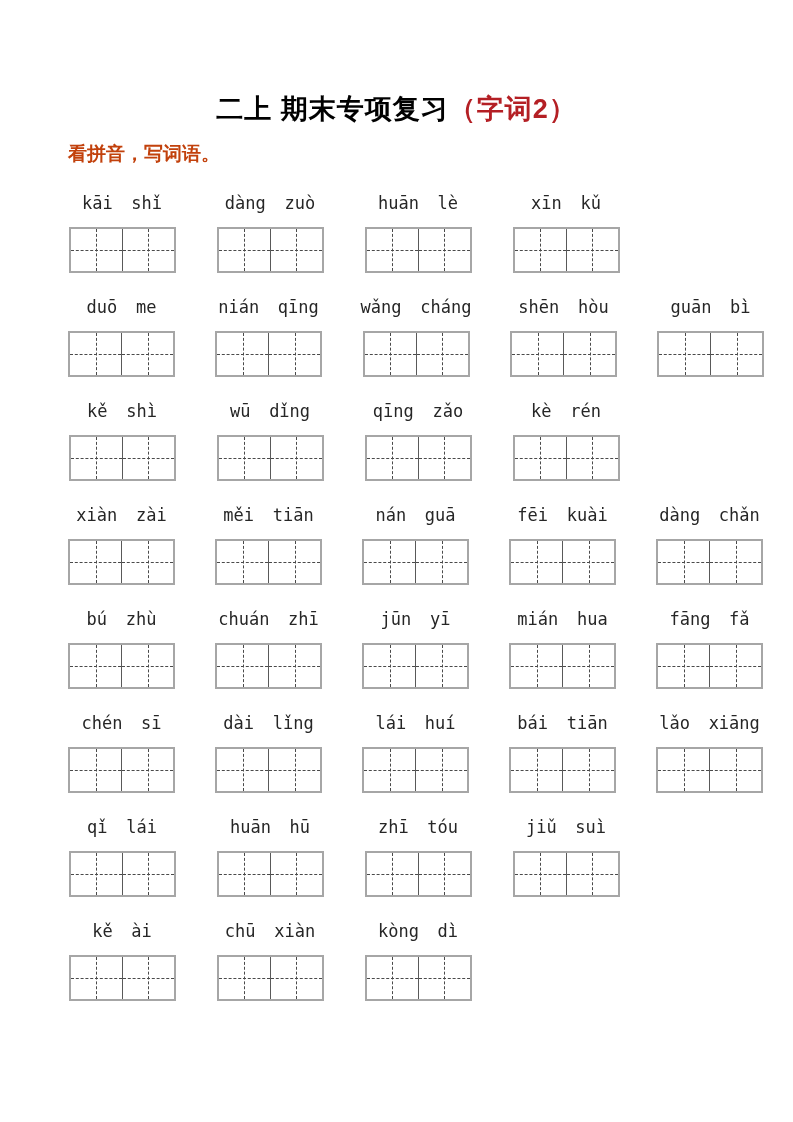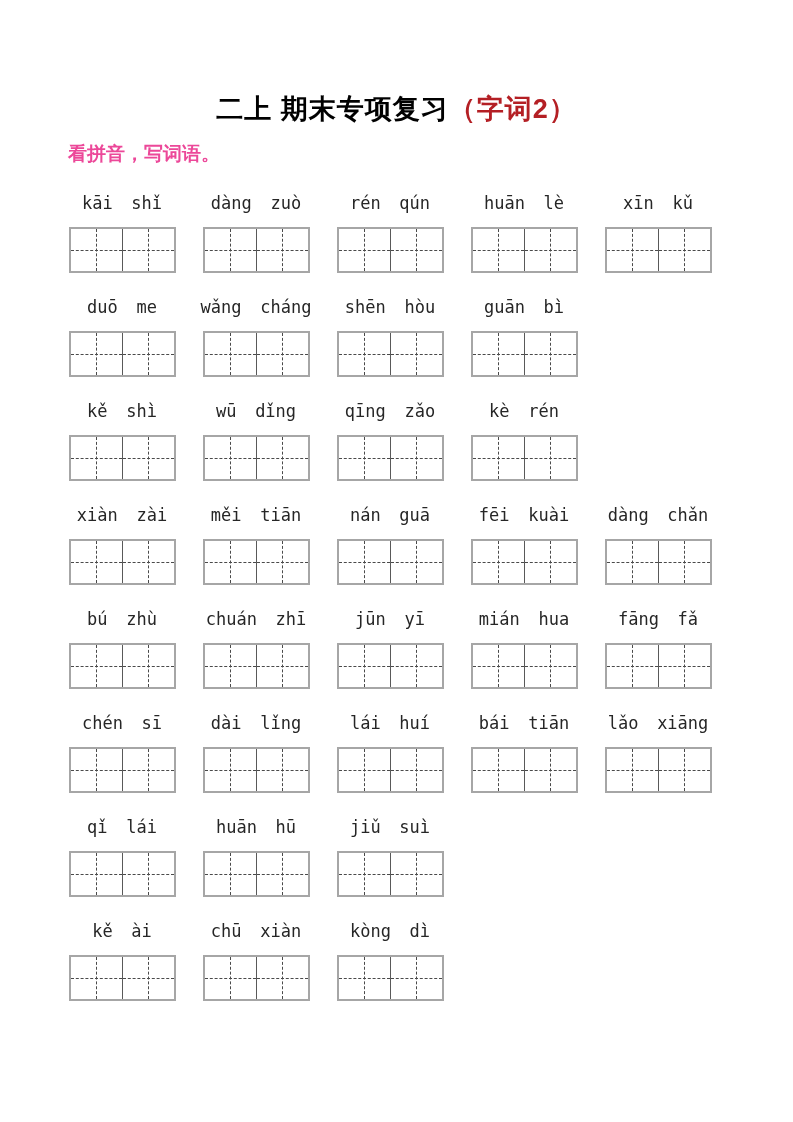--- a/index.html
+++ b/index.html
@@ -25,29 +25,29 @@
     letter-spacing: 1px;
   }
   .title .highlight {
     color: #b41f24;
   }
   .instruction {
     margin: 15px 0 0 68px;
     font-size: 19px;
     line-height: 25px;
     font-weight: bold;
-    color: #ec4899;
+    color: #c2410c;
   }
   .rows {
     margin: 25px 0 0 68px;
     width: 648px;
   }
   .row {
     display: flex;
-    gap: 26px;
+    gap: 40px;
     margin-bottom: 22px;
   }
   .col {
     width: 108px;
     display: flex;
     flex-direction: column;
     align-items: center;
   }
   .pinyin {
     font-family: "DejaVu Sans Mono", monospace;
@@ -109,27 +109,20 @@
           </div>
         </div>
         <div class="col">
           <div class="pinyin">dàng zuò</div>
           <div class="tian">
             <div class="cell"></div>
             <div class="cell"></div>
           </div>
         </div>
         <div class="col">
-          <div class="pinyin">rén qún</div>
-          <div class="tian">
-            <div class="cell"></div>
-            <div class="cell"></div>
-          </div>
-        </div>
-        <div class="col">
           <div class="pinyin">huān lè</div>
           <div class="tian">
             <div class="cell"></div>
             <div class="cell"></div>
           </div>
         </div>
         <div class="col">
           <div class="pinyin">xīn kǔ</div>
           <div class="tian">
             <div class="cell"></div>
@@ -139,20 +132,27 @@
       </div>
       <div class="row">
         <div class="col">
           <div class="pinyin">duō me</div>
           <div class="tian">
             <div class="cell"></div>
             <div class="cell"></div>
           </div>
         </div>
         <div class="col">
+          <div class="pinyin">nián qīng</div>
+          <div class="tian">
+            <div class="cell"></div>
+            <div class="cell"></div>
+          </div>
+        </div>
+        <div class="col">
           <div class="pinyin">wǎng cháng</div>
           <div class="tian">
             <div class="cell"></div>
             <div class="cell"></div>
           </div>
         </div>
         <div class="col">
           <div class="pinyin">shēn hòu</div>
           <div class="tian">
             <div class="cell"></div>
@@ -311,20 +311,27 @@
       <div class="row">
         <div class="col">
           <div class="pinyin">qǐ lái</div>
           <div class="tian">
             <div class="cell"></div>
             <div class="cell"></div>
           </div>
         </div>
         <div class="col">
           <div class="pinyin">huān hū</div>
+          <div class="tian">
+            <div class="cell"></div>
+            <div class="cell"></div>
+          </div>
+        </div>
+        <div class="col">
+          <div class="pinyin">zhī tóu</div>
           <div class="tian">
             <div class="cell"></div>
             <div class="cell"></div>
           </div>
         </div>
         <div class="col">
           <div class="pinyin">jiǔ suì</div>
           <div class="tian">
             <div class="cell"></div>
             <div class="cell"></div>

